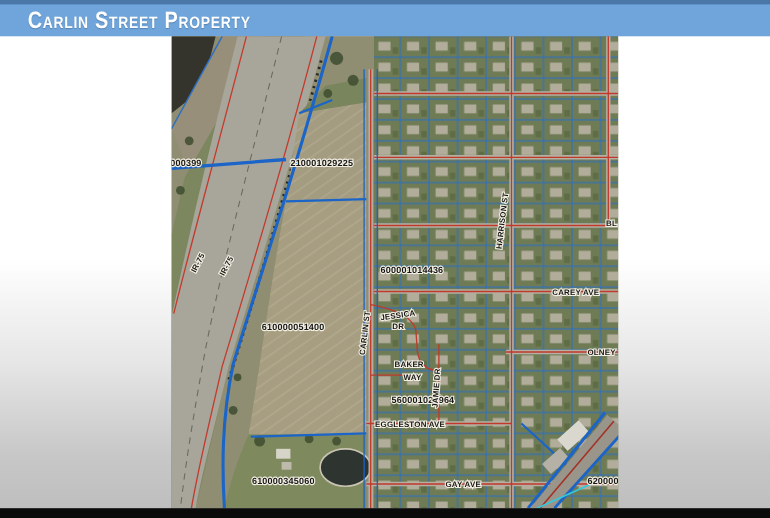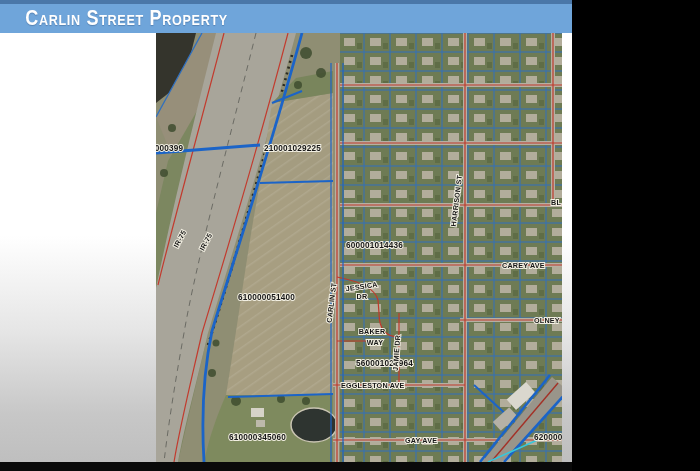--- a/index.html
+++ b/index.html
@@ -1,16 +1,16 @@
 <!DOCTYPE html>
 <html><head>
 <meta charset="utf-8">
 <style>
   html,body{margin:0;padding:0;background:#000;}
-  .stage{position:relative;width:572px;height:471px;overflow:hidden;
+  .stage{position:relative;width:700px;height:471px;overflow:hidden;
     background:linear-gradient(180deg,#ffffff 0%,#ffffff 50%,#e6e6e6 70%,#c7c7c7 88%,#bdbdbd 100%);
     font-family:"Liberation Sans",sans-serif;}
   .banner{position:absolute;top:0;left:0;width:700px;height:33px;box-sizing:border-box;
     background:#6fa5da;border-top:4px solid #4a77a8;}
   .banner h1{margin:0;padding:0 0 0 30px;line-height:28px;font-size:21.5px;font-weight:bold;
     color:#ffffff;font-variant:small-caps;letter-spacing:.8px;transform:scaleX(.84);
     transform-origin:0 50%;white-space:nowrap;text-shadow:0 1px 1px rgba(40,70,110,.35);}
   .map{position:absolute;left:156px;top:33px;width:406px;height:429px;background:#8f8e73;}
   .map svg{display:block;}
   .bottombar{position:absolute;left:0;bottom:0;width:700px;height:9px;background:#0a0a0a;}

